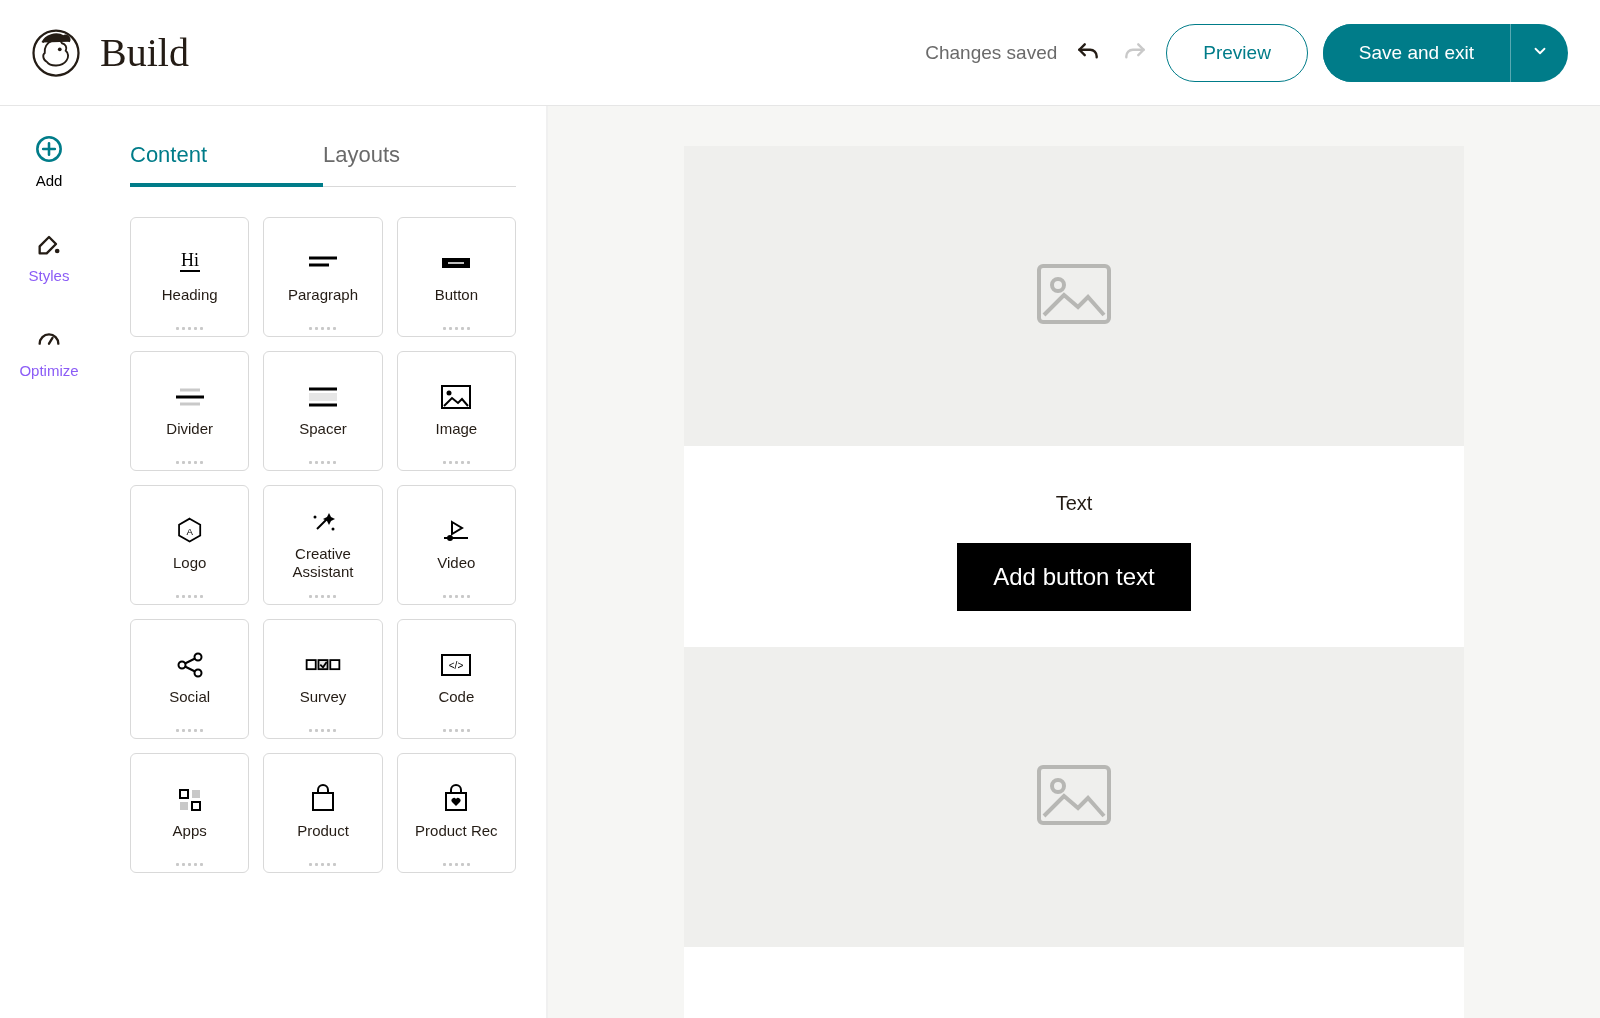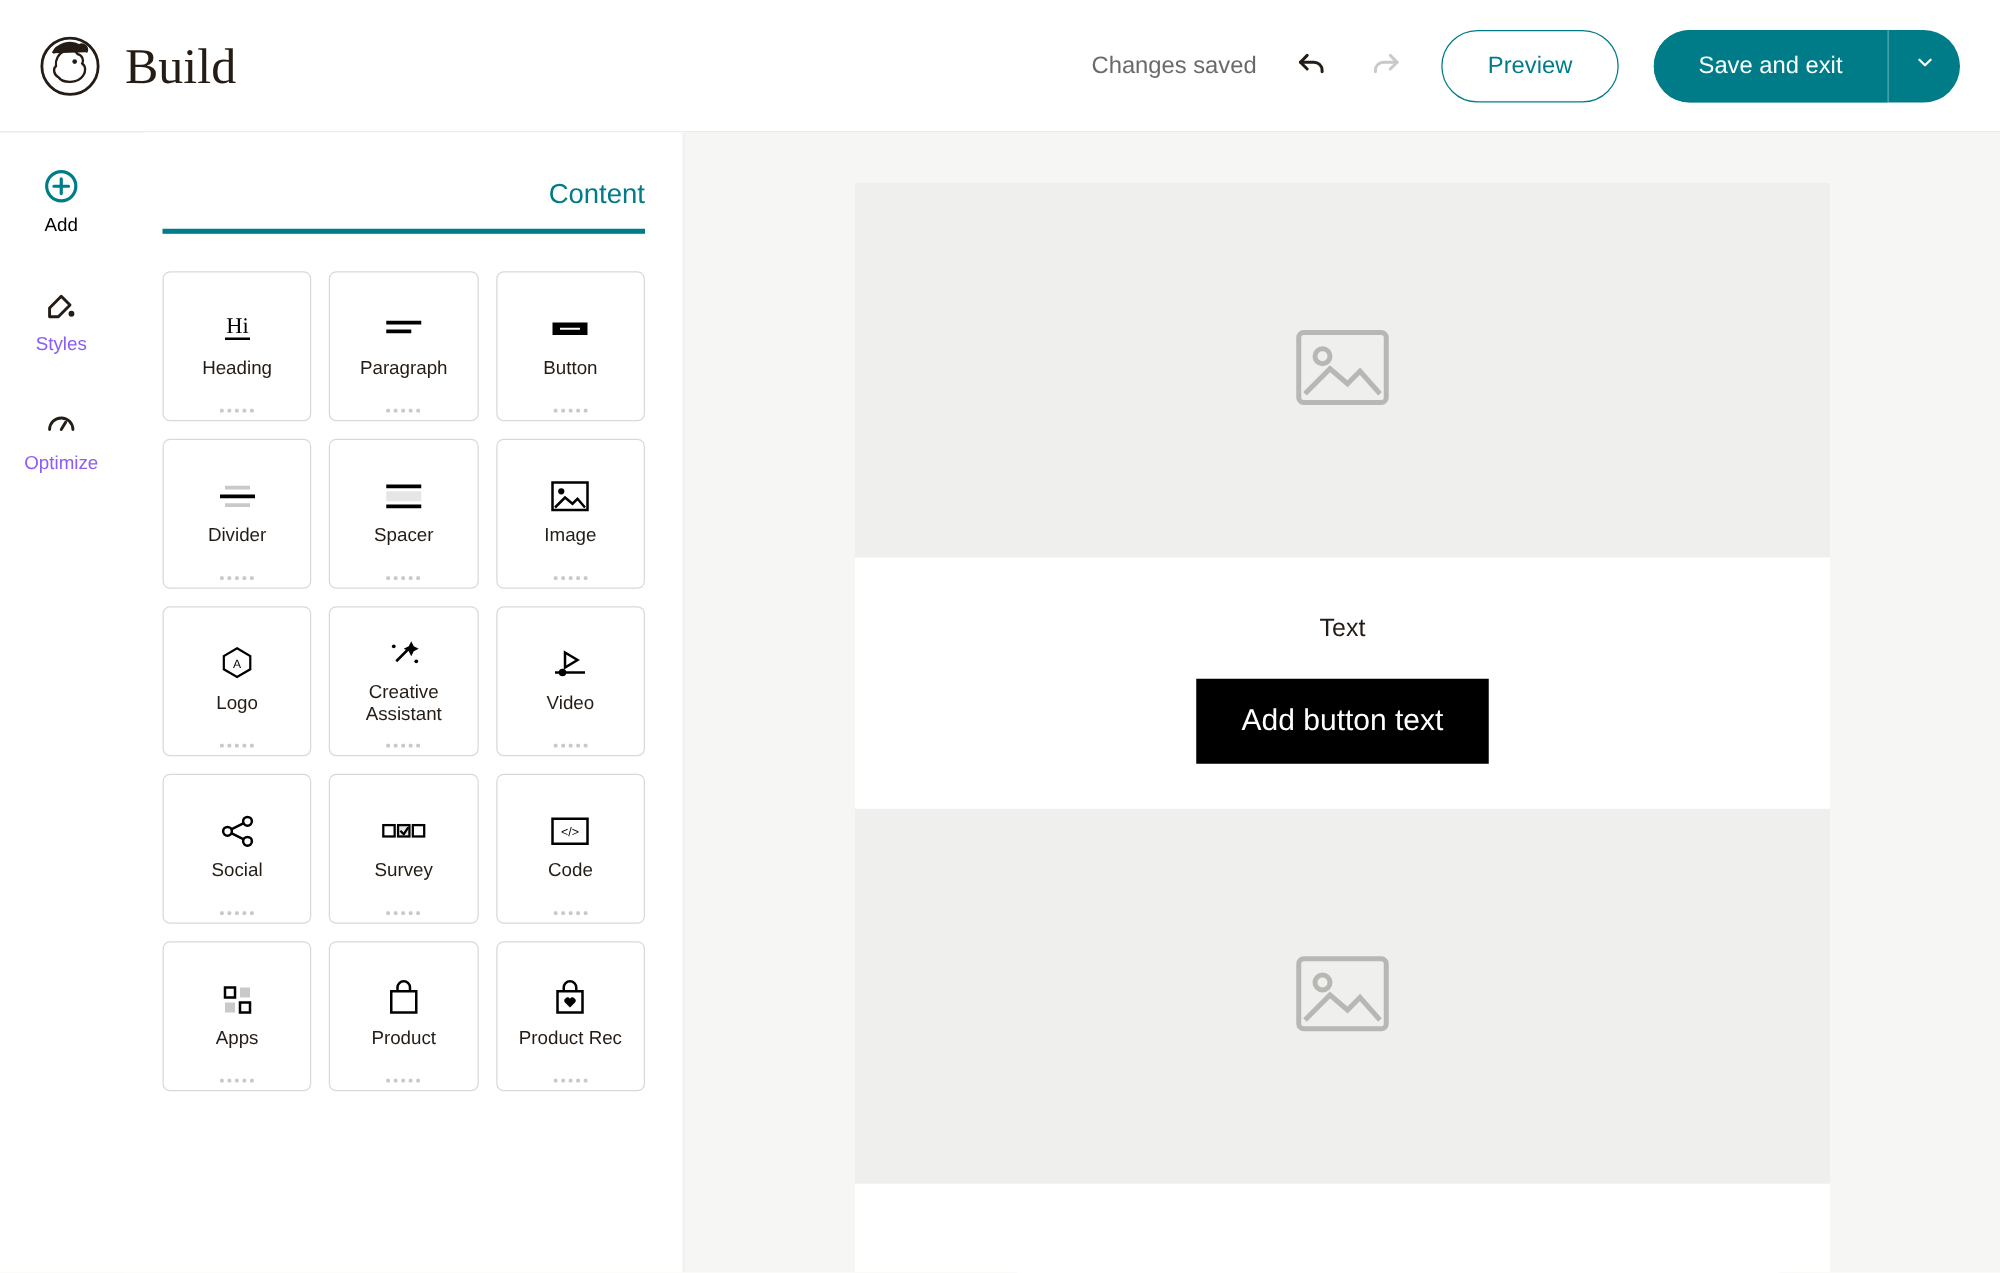--- a/index.html
+++ b/index.html
@@ -27,21 +27,21 @@
   .logo-svg { width: 48px; height: 48px; }
   .page-title {
     font-family: Georgia, 'Times New Roman', serif;
     font-size: 40px;
     font-weight: 400;
   }
   .header-right {
     margin-left: auto;
     display: flex;
     align-items: center;
-    gap: 28px;
+    gap: 15px;
   }
   .status-text { color: #6a6a6a; font-size: 19px; }
   .icon-btn {
     width: 32px; height: 32px;
     display: flex; align-items: center; justify-content: center;
     cursor: pointer;
   }
   .icon-btn svg { width: 26px; height: 26px; }
   .btn {
     height: 58px;
@@ -124,21 +124,21 @@
     width:12px; height:100%;
     background:#f6f6f4;
     display:none;
   }
   .tabs {
     display: flex;
     border-bottom: 1px solid #d9d9d9;
   }
   .tab {
     flex: 1;
-    text-align: right;
+    text-align: left;
     padding: 18px 0;
     font-size: 22px;
     color: #6a6a6a;
     cursor: pointer;
     position: relative;
   }
   .tab.active {
     color: #007c89;
     font-weight: 500;
   }
@@ -290,20 +290,21 @@
             <path d="M12 16l3-5" stroke="#241c15" stroke-width="2" stroke-linecap="round"></path>
           </svg>
       </span>
       <span class="vnav-label">Optimize</span>
     </div>
   </div>
 
   <div class="sidepanel">
     <div class="tabs">
       <div class="tab active">Content</div>
+      <div class="tab">Layouts</div>
     </div>
 
     <div class="blocks">
 
       <div class="block">
         <span class="block-icon">
           <svg viewBox="0 0 40 30">
               <text x="20" y="18" text-anchor="middle" font-size="18" font-family="Georgia" fill="#000">Hi</text>
               <line x1="10" y1="23" x2="30" y2="23" stroke="#000" stroke-width="2"></line>
             </svg>

